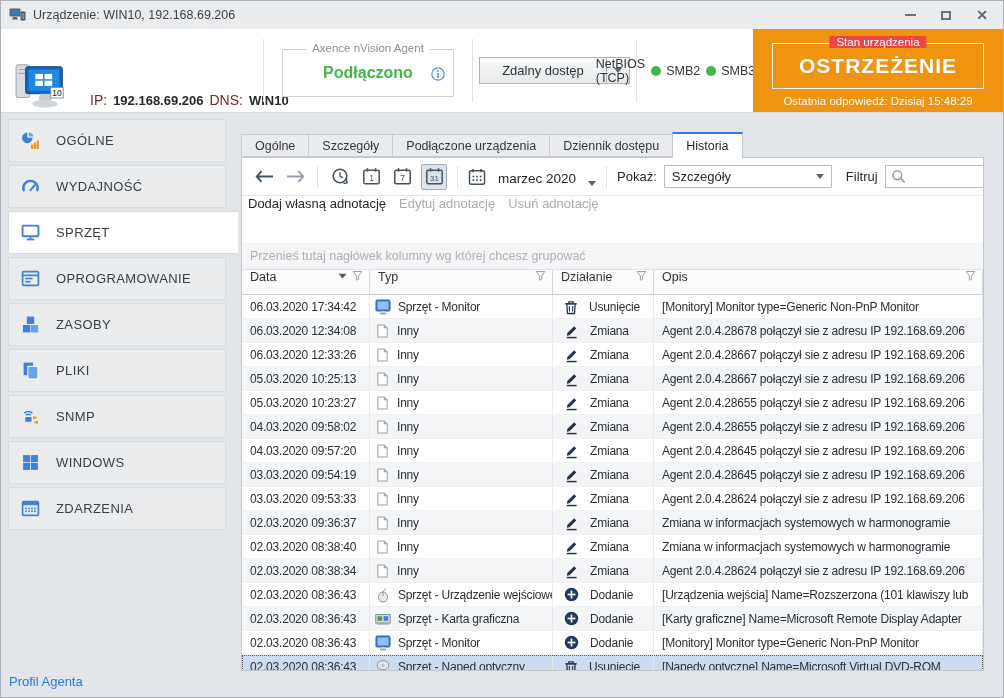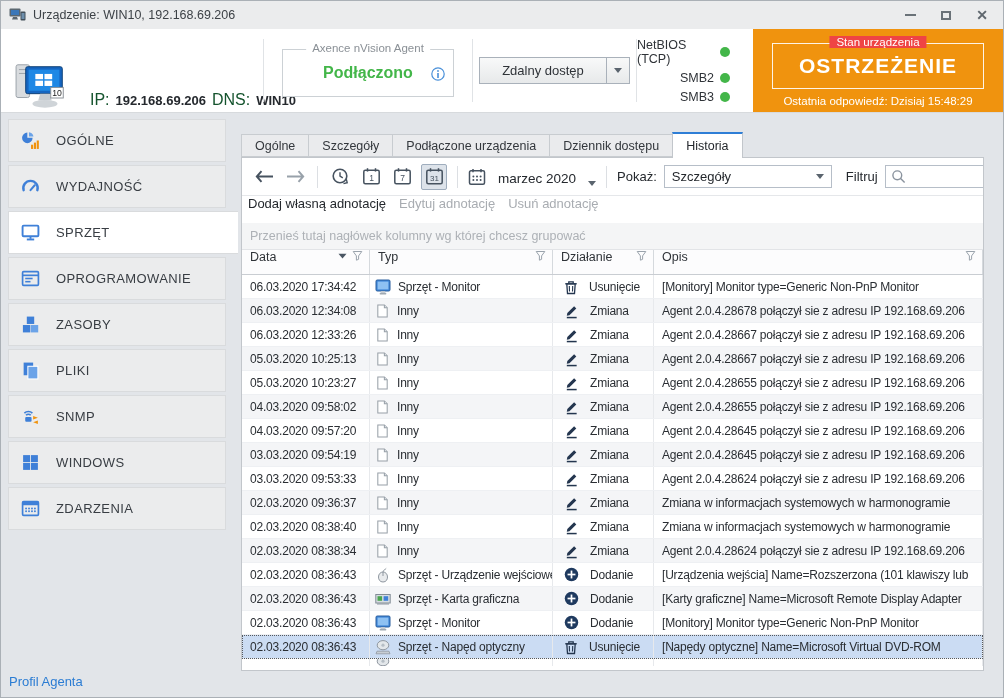--- a/index.html
+++ b/index.html
@@ -15,37 +15,37 @@
   .wctrl{margin-left:auto;display:flex;align-items:center;gap:6px;}
   .wbtn{width:30px;height:22px;display:flex;align-items:center;justify-content:center;color:#6a7278;}
   .glyph-min{width:11px;height:2px;background:#6a7278;}
   .glyph-max{width:10px;height:9px;border:2px solid #6a7278;}
   .glyph-close{font-size:14px;font-weight:bold;color:#5f676e;line-height:1;}
 
   
   .header{height:84px;background:#fff;display:flex;align-items:stretch;border-bottom:1px solid #d7dadd;}
   .devblock{width:262px;display:flex;align-items:center;padding-left:13px;flex:none;margin-top:29px;}
   .devinfo{display:flex;align-items:baseline;gap:6px;margin-left:16px;margin-top:30px;white-space:nowrap;}
-  .lbl{font-size:16px;color:#14532d;}
+  .lbl{font-size:14px;color:#7f1d1d;}
   .val{font-size:13px;color:#25292e;font-weight:600;}
   .vdiv{width:1px;background:#e0e3e6;margin:10px 0;flex:none;}
 
   .agentwrap{width:208px;display:flex;align-items:center;justify-content:center;flex:none;}
   .agentbox{position:relative;width:172px;height:48px;border:1px solid #ccd1d5;margin-top:4px;}
   .legend{position:absolute;top:-8px;left:50%;transform:translateX(-50%);background:#fff;padding:0 6px;font-size:11.5px;color:#8a9096;white-space:nowrap;}
   .agentstatus{display:block;text-align:center;line-height:46px;font-size:16px;font-weight:bold;color:#43b649;}
   .infoicon{position:absolute;right:8px;top:17px;}
 
   .remotewrap{flex:1;display:flex;align-items:center;justify-content:center;}
   .splitbtn{display:flex;height:27px;border:1px solid #a9b1ba;background:linear-gradient(#f8f9f9,#e7e9ea);}
   .mainbtn{padding:0 22px;font-size:13px;color:#2f3338;display:flex;align-items:center;}
   .arrowbtn{width:23px;border-left:1px solid #a9b1ba;display:flex;align-items:center;justify-content:center;}
   .caret{width:0;height:0;border-left:4px solid transparent;border-right:4px solid transparent;border-top:5px solid #5a646e;}
 
-  .protocols{width:116px;display:flex;flex-direction:column;justify-content:center;gap:5px;padding-right:23px;flex:none;}
+  .protocols{width:116px;display:flex;flex-direction:row;justify-content:center;gap:5px;padding-right:23px;flex:none;}
   .prow{display:flex;align-items:center;justify-content:flex-end;gap:6px;}
   .plbl{font-size:12.5px;color:#2f3338;}
   .dot{width:10px;height:10px;border-radius:50%;background:#43b649;flex:none;}
 
   .statuspanel{width:250px;flex:none;background:#f0930e;color:#fff;display:flex;flex-direction:column;align-items:center;}
   .statusbox{position:relative;width:212px;height:46px;border:1px solid rgba(255,255,255,.9);margin-top:14px;}
   .slegend{position:absolute;top:-8px;left:50%;transform:translateX(-50%);background:#ef4444;padding:0 7px;font-size:11.5px;white-space:nowrap;}
   .sval{display:block;text-align:center;line-height:44px;font-size:21px;letter-spacing:1px;font-weight:700;}
   .lastresp{margin-top:6px;font-size:11.5px;}
 
@@ -77,21 +77,21 @@
   .spacer{flex:1;}
   .searchbox{width:143px;height:23px;border:1px solid #b6bec8;display:flex;align-items:center;gap:4px;padding:0 5px;background:#fff;flex:none;}
   .searchbox input{border:none;outline:none;flex:1;min-width:0;font-size:12.5px;font-family:"Liberation Sans",sans-serif;color:#2a2e33;background:transparent;}
 
   
   .annotrow{height:27px;display:flex;align-items:flex-start;gap:13px;padding-left:6px;font-size:13px;}
   .alink{color:#24282d;}
   .alink.disabled{color:#a8acb1;}
 
   
-  .groupbar{height:27px;line-height:26px;background:#f4f5f6;border-bottom:1px solid #e2e4e7;color:#adb1b6;font-size:12.5px;padding-left:8px;white-space:nowrap;overflow:hidden;}
+  .groupbar{height:27px;line-height:26px;background:#f4f5f6;border-bottom:1px solid #e2e4e7;color:#adb1b6;font-size:12.5px;padding-left:8px;white-space:nowrap;overflow:hidden;margin-top:20px;}
 
   
   .thead{display:grid;grid-template-columns:128px 183px 101px 1fr;height:25px;background:#fcfcfd;border-bottom:1px solid #c9cdd2;}
   .th{display:flex;align-items:flex-start;padding:0 6px 0 8px;font-size:12.5px;color:#2f3338;border-right:1px solid #d5d9dd;overflow:hidden;}
   .th-icons{margin-left:auto;display:flex;align-items:center;gap:5px;}
   .tr{display:grid;grid-template-columns:128px 183px 101px 1fr;height:24px;border-bottom:1px solid #eef0f3;background:#fff;}
   .tr.alt{background:#f4f5f7;}
   .tr.selected{background:#cbdcf3;outline:1px dotted #55595e;outline-offset:-1px;}
   .tr.partial{height:7px;border-bottom:none;overflow:hidden;}
   .td{display:flex;align-items:center;white-space:nowrap;overflow:hidden;padding:0 6px 0 8px;font-size:12px;color:#2a2e33;border-right:1px solid #e7e9ec;letter-spacing:-.2px;}

